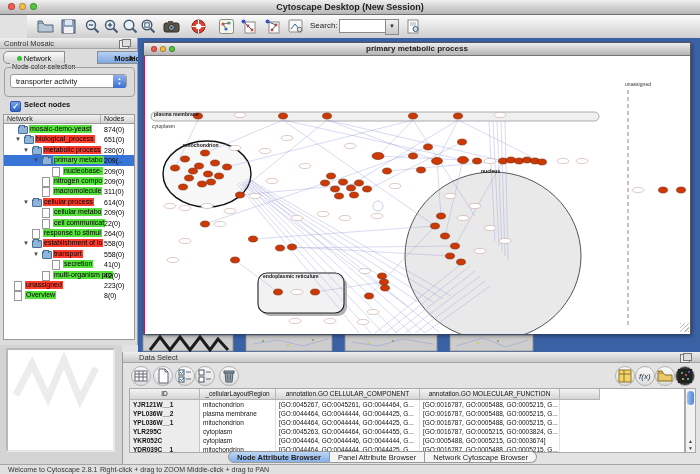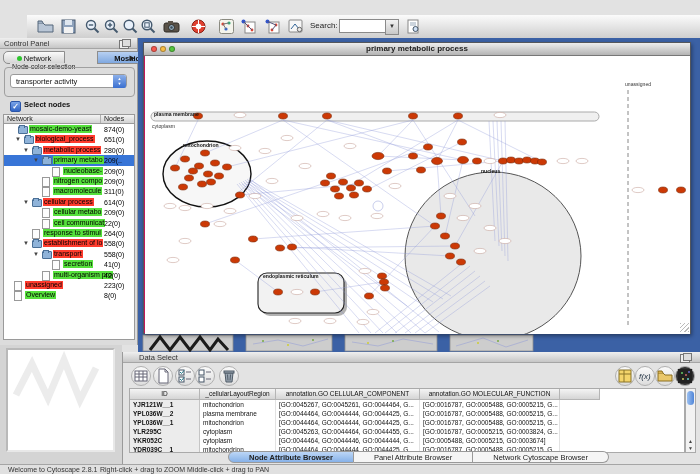--- a/index.html
+++ b/index.html
@@ -84,34 +84,40 @@
   .dhr{display:flex;height:11px;}
   .dhc{background:linear-gradient(#f4f4f4,#d5d5d5);border-right:1px solid #b5b5b5;border-bottom:1px solid #b5b5b5;
        font-size:6.5px;line-height:10px;text-align:center;box-sizing:border-box;overflow:hidden;white-space:nowrap;}
   .drow{display:flex;height:9px;}
   .dcell{font-size:6.5px;line-height:9px;padding-left:3px;box-sizing:border-box;overflow:hidden;white-space:nowrap;border-right:1px solid #e2e2e2;}
   .dcell.id{background:#ececec;font-weight:bold;border-right:1px solid #c5c5c5;}
   .vscroll{left:562px;top:36px;width:11px;height:65px;background:#f2f2f2;border:1px solid #aaa;box-sizing:border-box;}
   .vthumb{position:absolute;left:1px;top:2px;width:7px;height:14px;border-radius:4px;background:linear-gradient(90deg,#9cc0f0,#4f85d8);}
   .varrow{position:absolute;left:0;width:9px;font-size:5px;line-height:6px;text-align:center;color:#444;}
   .dtabs{left:105px;top:99px;height:12px;display:flex;}
-  .dtab{height:12px;line-height:12px;font-size:7.5px;padding:0 20px;background:#f5f5f5;border:1px solid #999;
+  .dtab{height:12px;line-height:12px;font-size:7.5px;padding:0 8px;background:#f5f5f5;border:1px solid #999;
         border-left:none;box-sizing:border-box;color:#222;}
   .dtab:first-child{border-left:1px solid #999;border-radius:6px 0 0 6px;}
   .dtab:last-child{border-radius:0 6px 6px 0;}
   .dtab.sel{background:linear-gradient(#bcd6f6,#86b1e8);font-weight:bold;}
   
   .statusbar{left:0;top:464px;width:700px;height:10px;background:#e0e0e0;border-top:1px solid #a5a5a5;box-sizing:border-box;}
   .statusbar span{position:absolute;top:1px;font-size:7px;color:#333;white-space:nowrap;}
 </style>
 </head>
 <body>
 
 <div id="app">
 
+  <div class="abs titlebar">
+    <div class="abs tl" style="left:8px;background:#f85a50;"></div>
+    <div class="abs tl" style="left:19px;background:#f8bd47;"></div>
+    <div class="abs tl" style="left:30px;background:#57c63f;"></div>
+    <div class="abs title-text">Cytoscape Desktop (New Session)</div>
+  </div>
 
   <div class="abs toolbar">
     <span class="abs tbico" style="left:10px;">
       <svg viewBox="0 0 17 17">
           <path d="M1 5h5l2 2h8v7H1z" fill="#b9c6d6" stroke="#55667a"></path>
           <path d="M1 5V3h4l1 2" fill="#9fb0c4" stroke="#55667a"></path>
         </svg></span>
     <span class="abs tbico" style="left:33px;">
       <svg viewBox="0 0 17 17">
           <rect x="2" y="2" width="13" height="13" fill="#8ea2bc" stroke="#47586e"></rect>
@@ -196,21 +202,21 @@
       <svg viewBox="0 0 17 17">
           <rect x="3" y="2" width="10" height="13" fill="#fff" stroke="#888"></rect>
           <line x1="5" y1="5" x2="11" y2="5" stroke="#9ab"></line>
           <line x1="5" y1="7" x2="11" y2="7" stroke="#9ab"></line>
           <circle cx="10.5" cy="11" r="2.5" fill="#cfe0f4" stroke="#456"></circle>
         </svg></span>
   </div>
 
   <div class="abs cpanel">
     <div class="abs phead">
-      <span>Control Panel</span>
+      <span>Control Mosaic</span>
       <span class="abs floatico" style="right:8px;"></span>
     </div>
     <div class="abs tabs">
       <div class="ptab" style="left:0;width:62px;border-radius:5px 0 0 5px;"><span class="greendot"></span><span>Network</span></div>
       <div class="ptab sel" style="left:62px;width:60px;"><span>Mosaic</span></div>
       <div class="tabarrow">▶</div>
     </div>
     <div class="abs grouplbl">Node color selection</div>
     <div class="abs groupbox"></div>
     <div class="abs dropdown">

